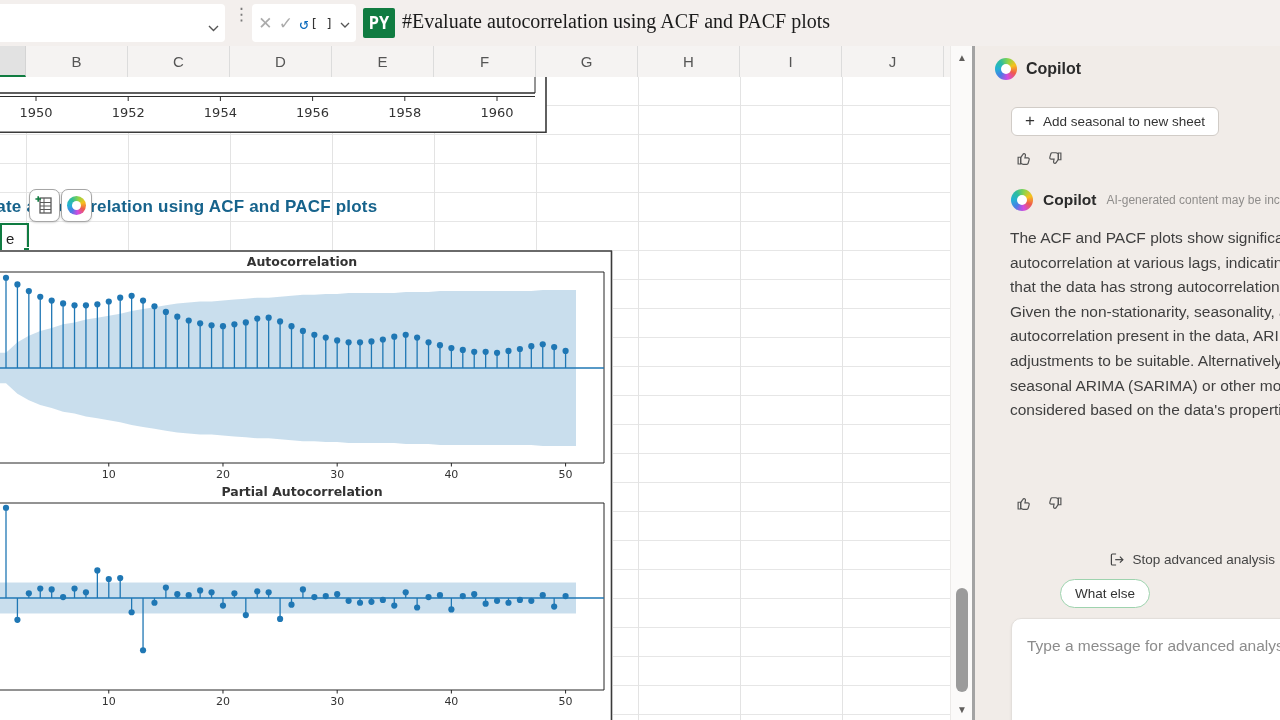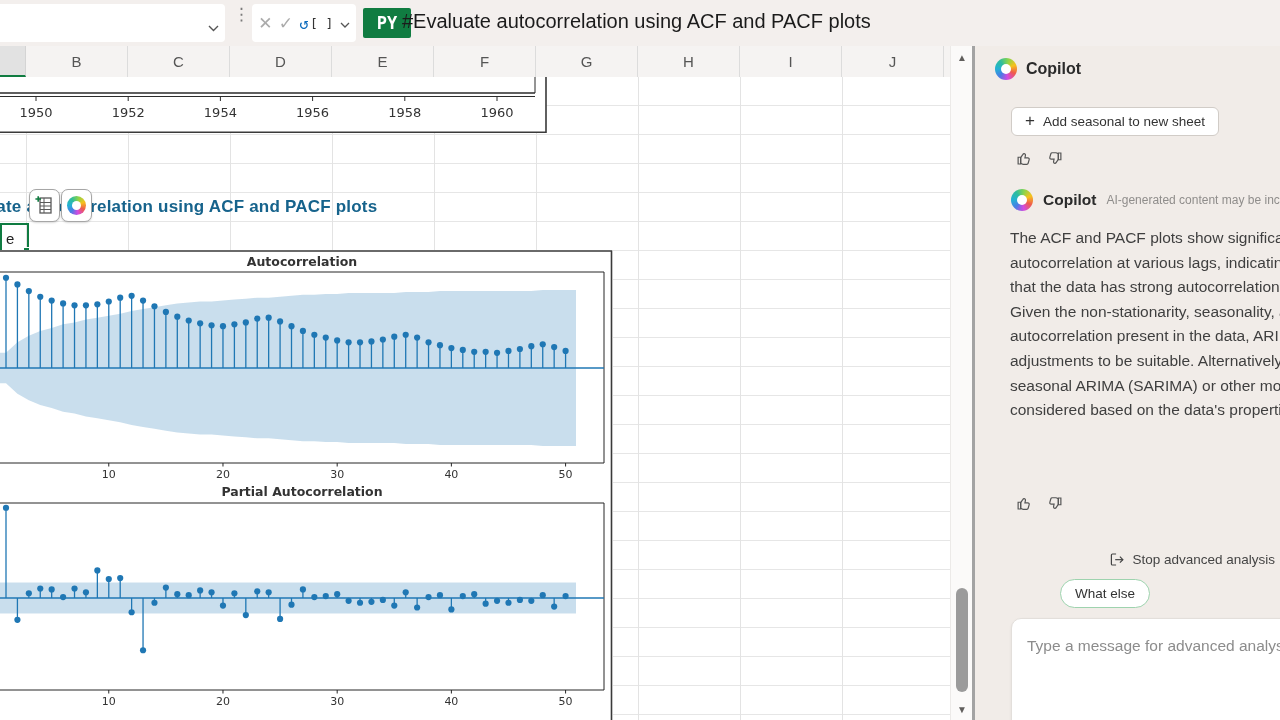--- a/index.html
+++ b/index.html
@@ -8,22 +8,22 @@
 
   
   .topbar{position:absolute;left:0;top:0;width:1280px;height:46px;background:#f3efed;border-bottom:1px solid #d8d3cf;}
   .namebox{position:absolute;left:0;top:4px;width:225px;height:38px;background:#fff;border-radius:0 4px 4px 0;}
   .nb-chev{position:absolute;right:6px;top:14px;}
   .vdots{position:absolute;left:233px;top:11px;color:#7a7a7a;font-size:17px;letter-spacing:0;line-height:8px;}
   .fx-controls{position:absolute;left:252px;top:4px;width:104px;height:38px;background:#fff;border-radius:4px;display:flex;align-items:center;justify-content:space-evenly;}
   .fxbtn{color:#ababab;font-size:17px;}
   .pycommit{display:flex;align-items:center;font-family:"DejaVu Sans Mono",monospace;font-size:13px;color:#333;}
   .pycommit .hook{color:#0f6cbd;font-size:16px;margin-right:1px;}
-  .pybadge{position:absolute;left:363px;top:8px;width:48px;height:30px;background:#107c41;color:#fff;font-family:"DejaVu Sans Mono",monospace;font-weight:bold;font-size:17px;display:flex;align-items:center;justify-content:center;border-radius:2px;}
-  .formula{position:absolute;left:402px;top:10px;font-family:Liberation Sans, sans-serif;font-size:20px;color:#1b1b1b;white-space:nowrap;}
+  .pybadge{position:absolute;left:363px;top:8px;width:32px;height:30px;background:#107c41;color:#fff;font-family:"DejaVu Sans Mono",monospace;font-weight:bold;font-size:17px;display:flex;align-items:center;justify-content:center;border-radius:2px;}
+  .formula{position:absolute;left:402px;top:10px;font-family:Liberation Serif, serif;font-size:20px;color:#1b1b1b;white-space:nowrap;}
 
   
   .colheaders{position:absolute;left:0;top:46px;width:950px;height:31px;background:#f5f3f2;border-bottom:1px solid #cfcfcf;display:flex;}
   .colA{width:26px;height:100%;background:#e2e2e2;border-right:1px solid #d4d4d4;border-bottom:2px solid #107c41;box-sizing:border-box;}
   .col{width:102px;height:100%;box-sizing:border-box;border-right:1px solid #dcdcdc;display:flex;align-items:center;justify-content:center;font-size:15px;color:#555;}
 
   
   .grid{position:absolute;left:0;top:77px;width:950px;height:643px;background-color:#fff;
     background-image:
       repeating-linear-gradient(to right, transparent 0 101px, #e3e3e3 101px 102px),

